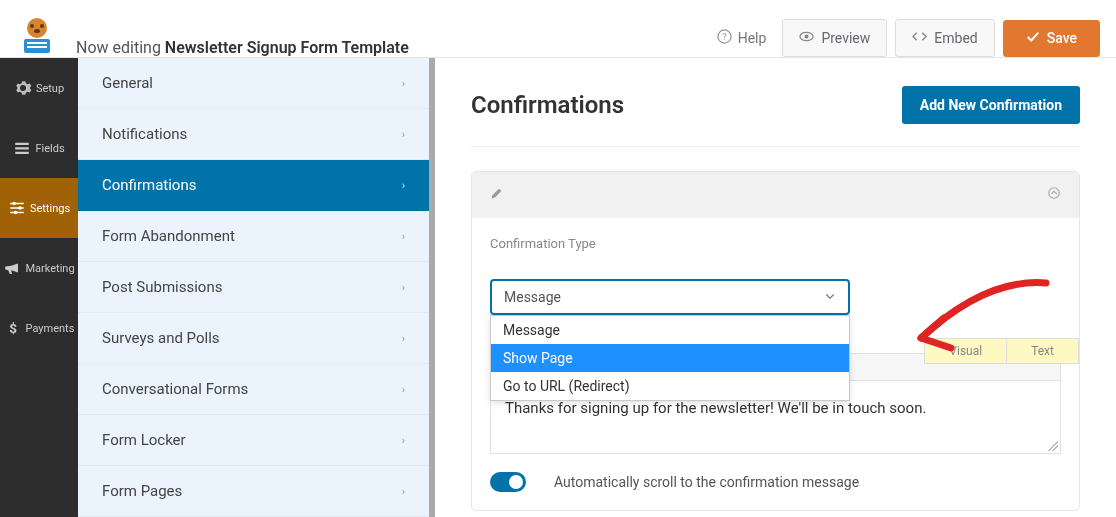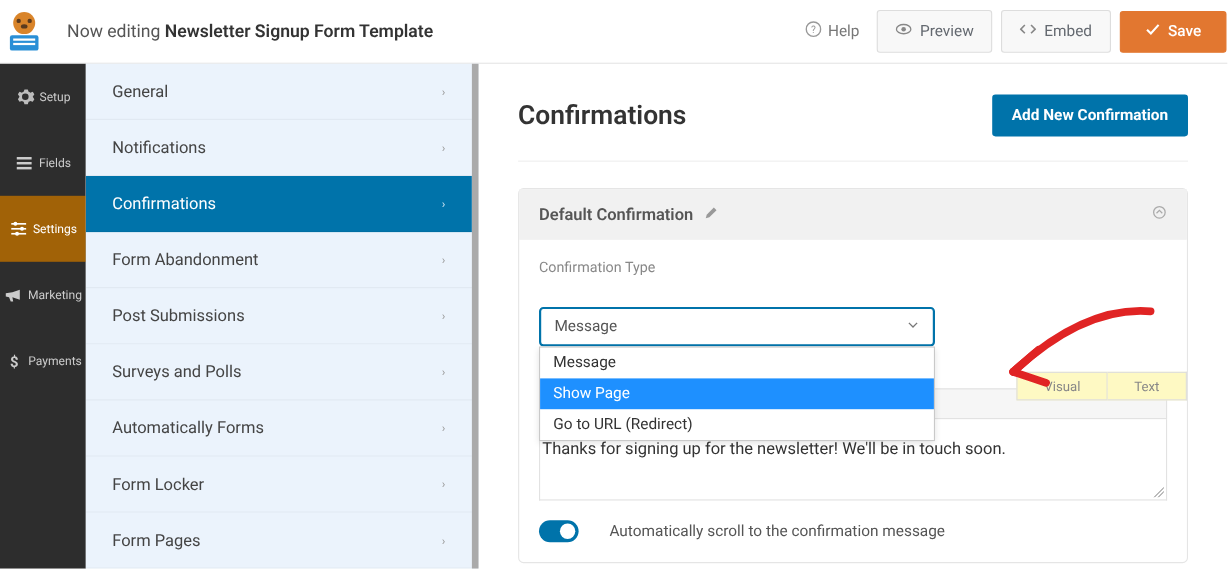--- a/index.html
+++ b/index.html
@@ -1,17 +1,17 @@
 <!DOCTYPE html>
 <html><head>
 <meta charset="utf-8">
 <style>
 * { margin:0; padding:0; box-sizing:border-box; font-family:-apple-system,BlinkMacSystemFont,"Segoe UI",Roboto,Arial,sans-serif; }
 body { width:1116px; height:517px; overflow:hidden; background:#fff; }
-.topbar { height:58px; border-bottom:1px solid #e5e5e5; display:flex; align-items:center; padding:0 1px; }
+.topbar { height:58px; border-bottom:1px solid #e5e5e5; display:flex; align-items:flex-end; padding:0 16px; }
 .logo { width:42px; height:42px; display:flex; align-items:center; justify-content:center; margin-right:18px; }
 .title { color:#555; font-size:16px; }
 .title strong { color:#333; font-weight:600; }
 .topbar-right { margin-left:auto; display:flex; align-items:center; gap:8px; }
 .help { color:#777; font-size:14px; margin-right:8px; display:flex; align-items:center; gap:6px; cursor:pointer; }
 .tb-btn { background:#f8f8f8; border:1px solid #ddd; color:#646970; font-size:14px; padding:9px 16px; border-radius:3px; cursor:pointer; display:flex; align-items:center; gap:7px; }
 .tb-save { background:#e27730; border:1px solid #e27730; color:#fff; font-size:14px; padding:9px 22px; border-radius:3px; cursor:pointer; display:flex; align-items:center; gap:7px; font-weight:500; }
 .main { display:flex; height:459px; }
 .iconbar { width:78px; background:#2d2d2d; display:flex; flex-direction:column; }
 .ib-item { height:60px; display:flex; flex-direction:row; align-items:center; justify-content:center; color:#ccc; font-size:11px; gap:4px; cursor:pointer; }
@@ -34,21 +34,21 @@
 .select-wrap { position:relative; width:360px;margin-top:28px; }
 .select-btn { width:100%; border:2px solid #0073aa; border-radius:4px; padding:8px 12px; font-size:14px; color:#555; background:#fff; display:flex; justify-content:space-between; align-items:center; cursor:pointer; }
 .dropdown { position:absolute; top:100%; left:0; width:100%; border:1px solid #c9c9c9; background:#fff; box-shadow:0 2px 6px rgba(0,0,0,0.12); z-index:10; }
 .dd-item { padding:6px 12px; font-size:14px; color:#333; cursor:pointer; }
 .dd-item.hl { background:#1e90ff; color:#fff; }
 .editor-tabs { position:absolute; right:0; top:120px; display:flex; }
 .et { border:1px solid #ddd; background:#fef9c3; color:#888; font-size:12px; padding:5px 24px; cursor:pointer; }
 .et+.et { border-left:none; }
 .editor-toolbar { border:1px solid #e2e2e2; background:#f6f6f6; padding:5px 8px; display:flex; gap:12px; color:#666; font-size:13px; margin-top:38px; }
 .editor-toolbar span { cursor:pointer; font-family:Georgia,serif; }
-.editor-body { border:1px solid #e2e2e2; border-top:none; padding:18px 2px 36px; min-height:70px; font-family:Georgia,serif; font-size:15px; color:#333; position:relative; }
+.editor-body { border:1px solid #e2e2e2; border-top:none; padding:18px 14px 36px; min-height:70px; font-family:Georgia,serif; font-size:15px; color:#333; position:relative; }
 .resize { position:absolute; right:2px; bottom:2px; width:10px; height:10px; background:linear-gradient(135deg,transparent 50%,#bbb 50%,#bbb 60%,transparent 60%,transparent 70%,#bbb 70%,#bbb 80%,transparent 80%); }
 .toggle-row { display:flex; align-items:center; gap:28px; margin-top:18px; color:#555; font-size:14px; }
 .toggle { width:36px; height:20px; background:#0073aa; border-radius:10px; position:relative; cursor:pointer; }
 .toggle::after { content:""; position:absolute; width:14px; height:14px; background:#fff; border-radius:50%; top:3px; right:3px; }
 .arrow-annotation { position:absolute; top:210px; right:60px; width:160px; height:110px; pointer-events:none; }
 </style>
 </head>
 <body>
 
 <div class="topbar">
@@ -164,21 +164,21 @@
       </div>
     <div class="sm-item">
         <span>Post Submissions</span>
         <span class="chev">›</span>
       </div>
     <div class="sm-item">
         <span>Surveys and Polls</span>
         <span class="chev">›</span>
       </div>
     <div class="sm-item">
-        <span>Automatically Forms</span>
+        <span>Conversational Forms</span>
         <span class="chev">›</span>
       </div>
     <div class="sm-item">
         <span>Form Locker</span>
         <span class="chev">›</span>
       </div>
     <div class="sm-item">
         <span>Form Pages</span>
         <span class="chev">›</span>
       </div>
@@ -186,21 +186,20 @@
   </div>
 
   <div class="content">
     <div class="c-head">
       <h1>Confirmations</h1>
       <button class="add-btn">Add New Confirmation</button>
     </div>
 
     <div class="panel">
       <div class="p-head">
-        <span>Default Confirmation</span>
         <span>
           <svg width="13" height="13" viewBox="0 0 16 16">
               <path d="M2 14l1-4 8-8 3 3-8 8z" fill="#999"></path>
             </svg>
         </span>
         <span class="spacer"></span>
         <span>
           <svg width="14" height="14" viewBox="0 0 16 16">
               <circle cx="8" cy="8" r="6" fill="none" stroke="#aaa" stroke-width="1.3"></circle>
               <path d="M5 9l3-3 3 3" fill="none" stroke="#aaa" stroke-width="1.3"></path>

